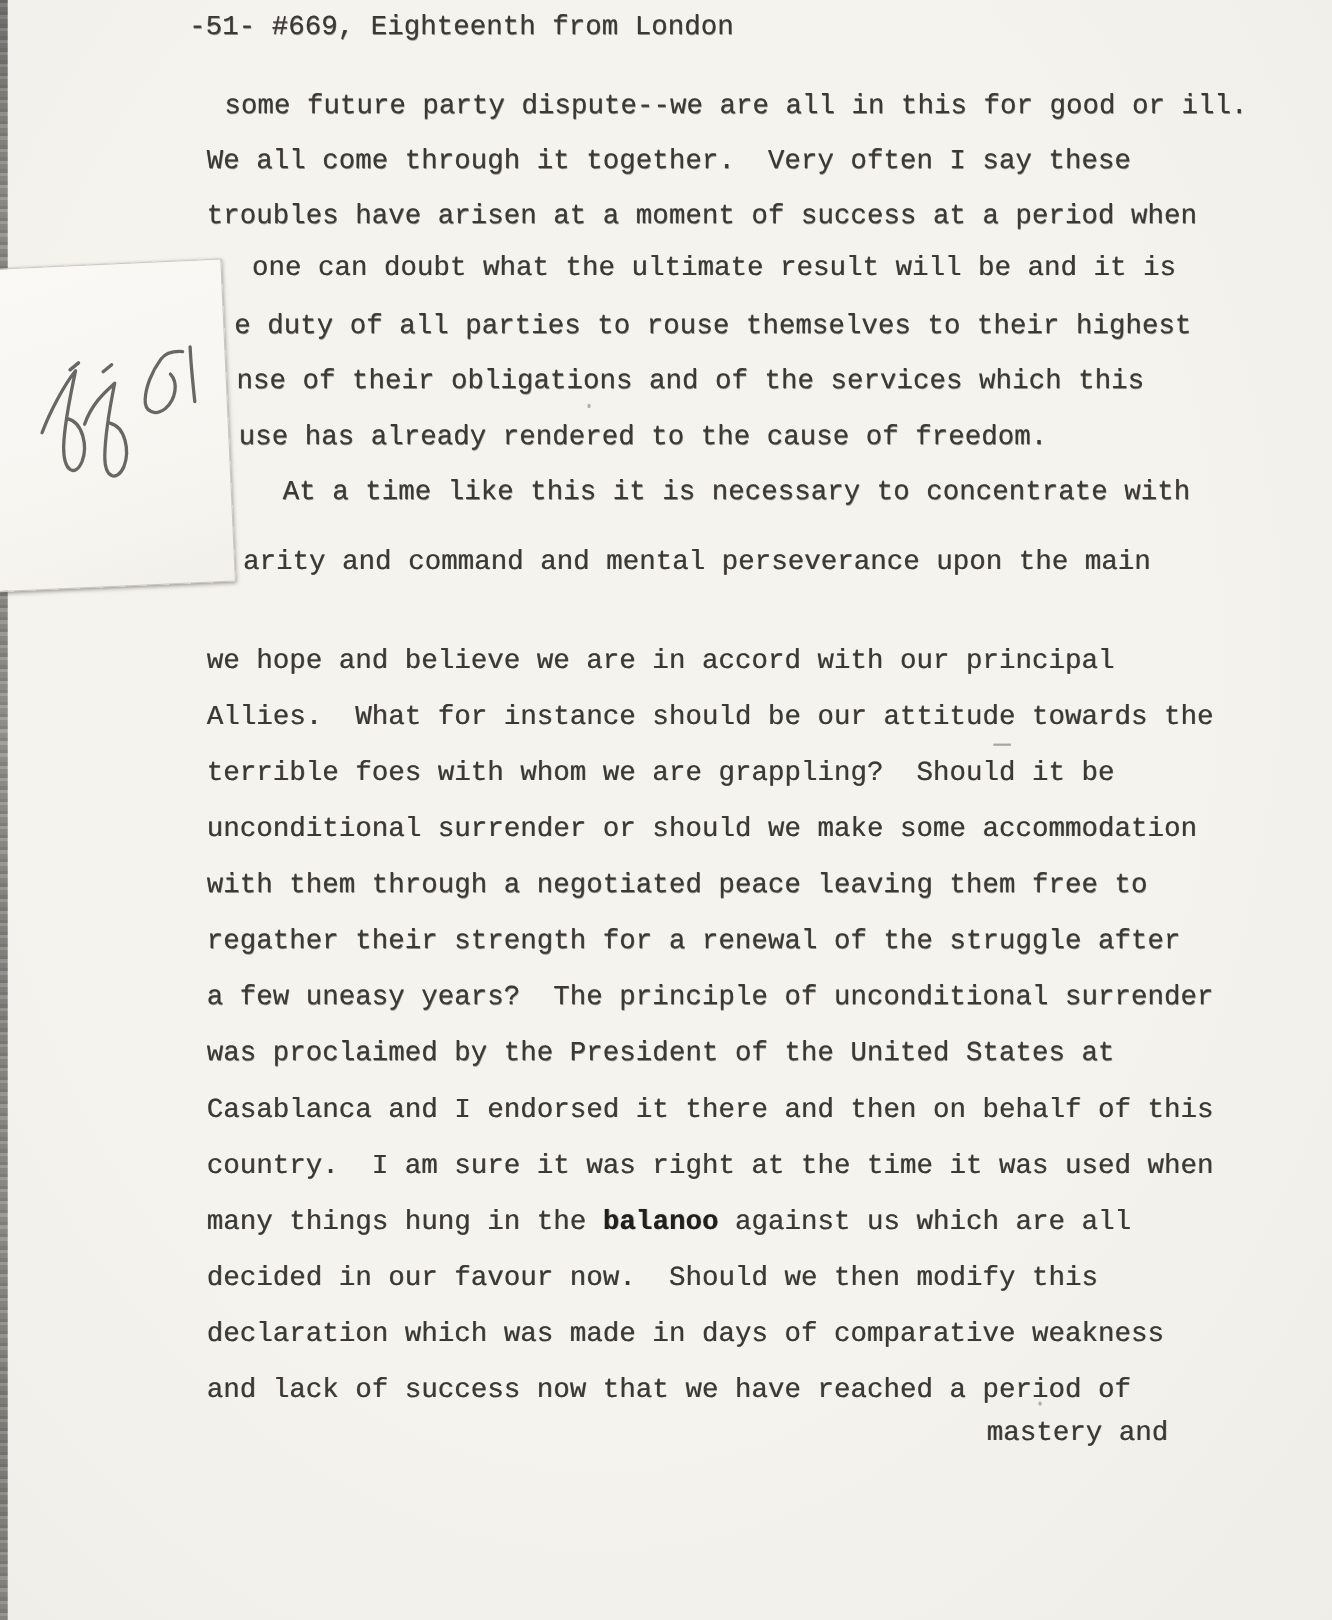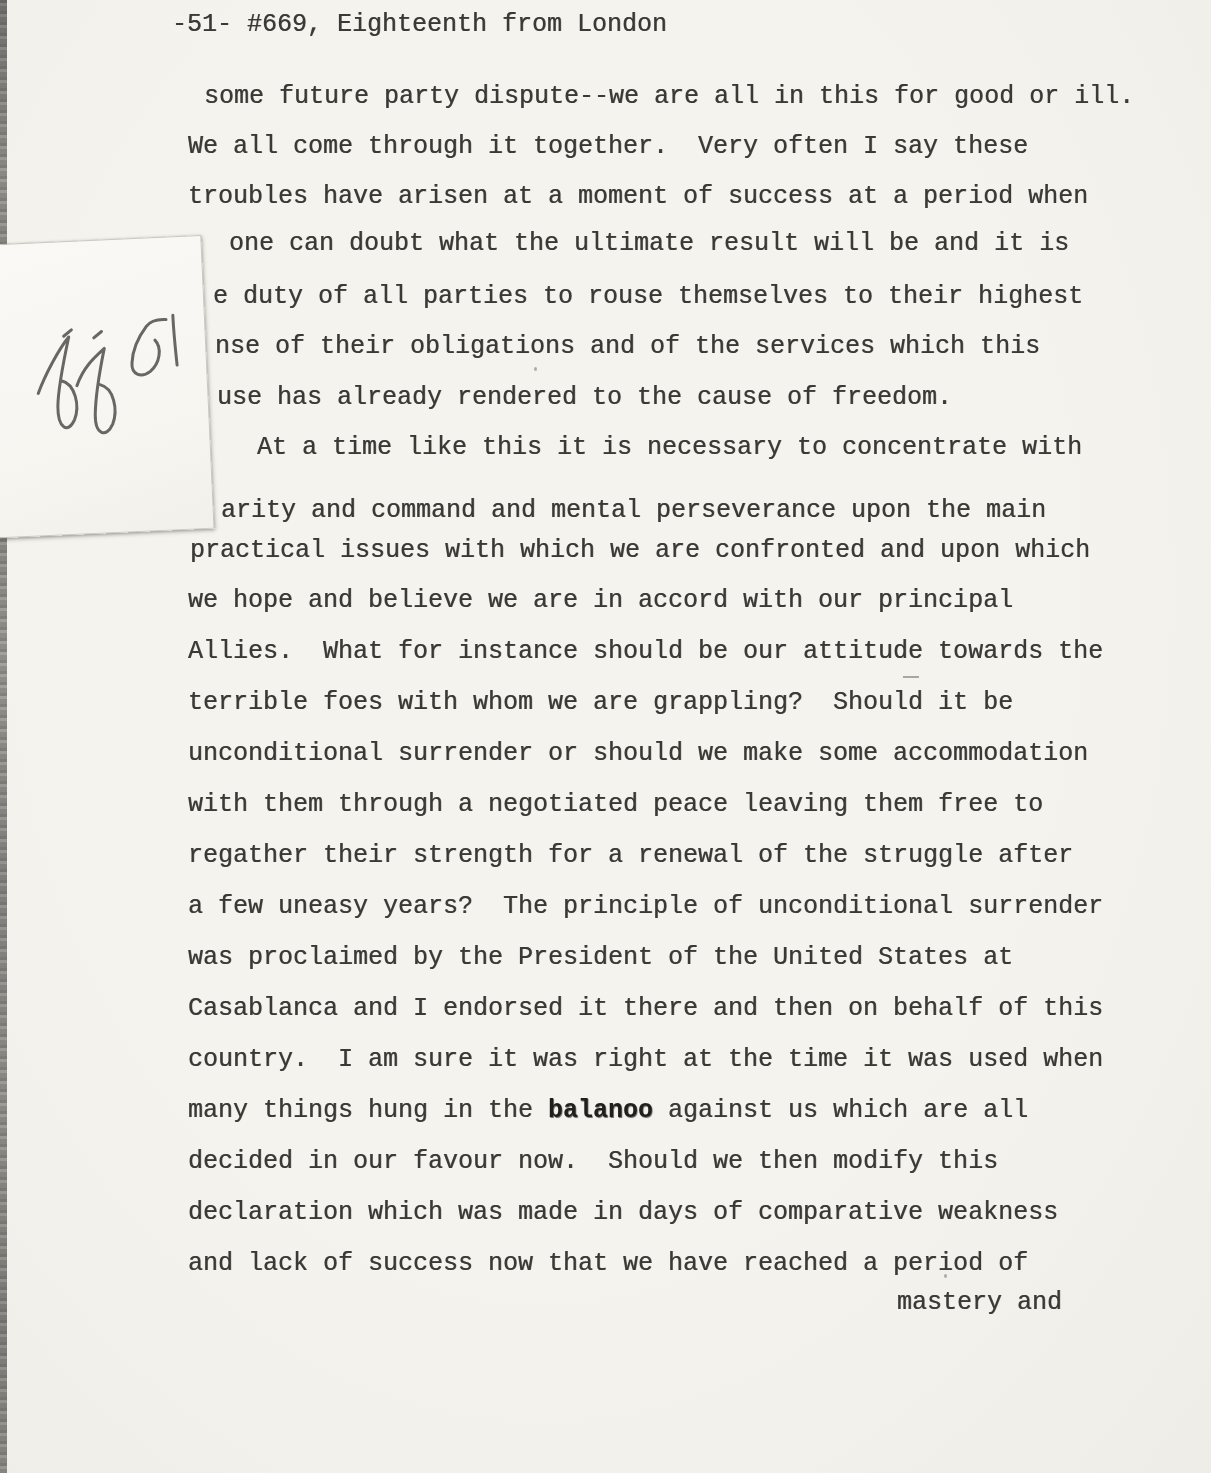--- a/index.html
+++ b/index.html
@@ -62,21 +62,20 @@
 
   <div class="tline" style="left:188px;top:82px;margin-left:16px;">some future party dispute--we are all in this for good or ill.</div>
   <div class="tline" style="left:188px;top:132px;">We all come through it together.  Very often I say these</div>
   <div class="tline" style="left:188px;top:182px;">troubles have arisen at a moment of success at a period when</div>
   <div class="tline" style="left:229px;top:229px;">one can doubt what the ultimate result will be and it is</div>
   <div class="tline" style="left:213px;top:282px;">e duty of all parties to rouse themselves to their highest</div>
   <div class="tline" style="left:215px;top:332px;">nse of their obligations and of the services which this</div>
   <div class="tline" style="left:217px;top:383px;">use has already rendered to the cause of freedom.</div>
   <div class="tline" style="left:257px;top:433px;">At a time like this it is necessary to concentrate with</div>
   <div class="tline" style="left:221px;top:485px;margin-top:11px;">arity and command and mental perseverance upon the main</div>
-  <div class="tline" style="left:190px;top:536px;">practical issues with which we are confronted and upon which</div>
   <div class="tline" style="left:188px;top:586px;">we hope and believe we are in accord with our principal</div>
   <div class="tline" style="left:188px;top:637px;">Allies.  What for instance should be our attitude towards the</div>
   <div class="tline" style="left:188px;top:688px;text-align:center;">terrible foes with whom we are grappling?  Should it be</div>
   <div class="tline" style="left:188px;top:739px;">unconditional surrender or should we make some accommodation</div>
   <div class="tline" style="left:188px;top:790px;">with them through a negotiated peace leaving them free to</div>
   <div class="tline" style="left:188px;top:892px;">a few uneasy years?  The principle of unconditional surrender</div>
   <div class="tline" style="left:188px;top:841px;">regather their strength for a renewal of the struggle after</div>
   <div class="tline" style="left:188px;top:943px;">was proclaimed by the President of the United States at</div>
   <div class="tline" style="left:188px;top:994px;">Casablanca and I endorsed it there and then on behalf of this</div>
   <div class="tline" style="left:188px;top:1045px;">country.  I am sure it was right at the time it was used when</div>

